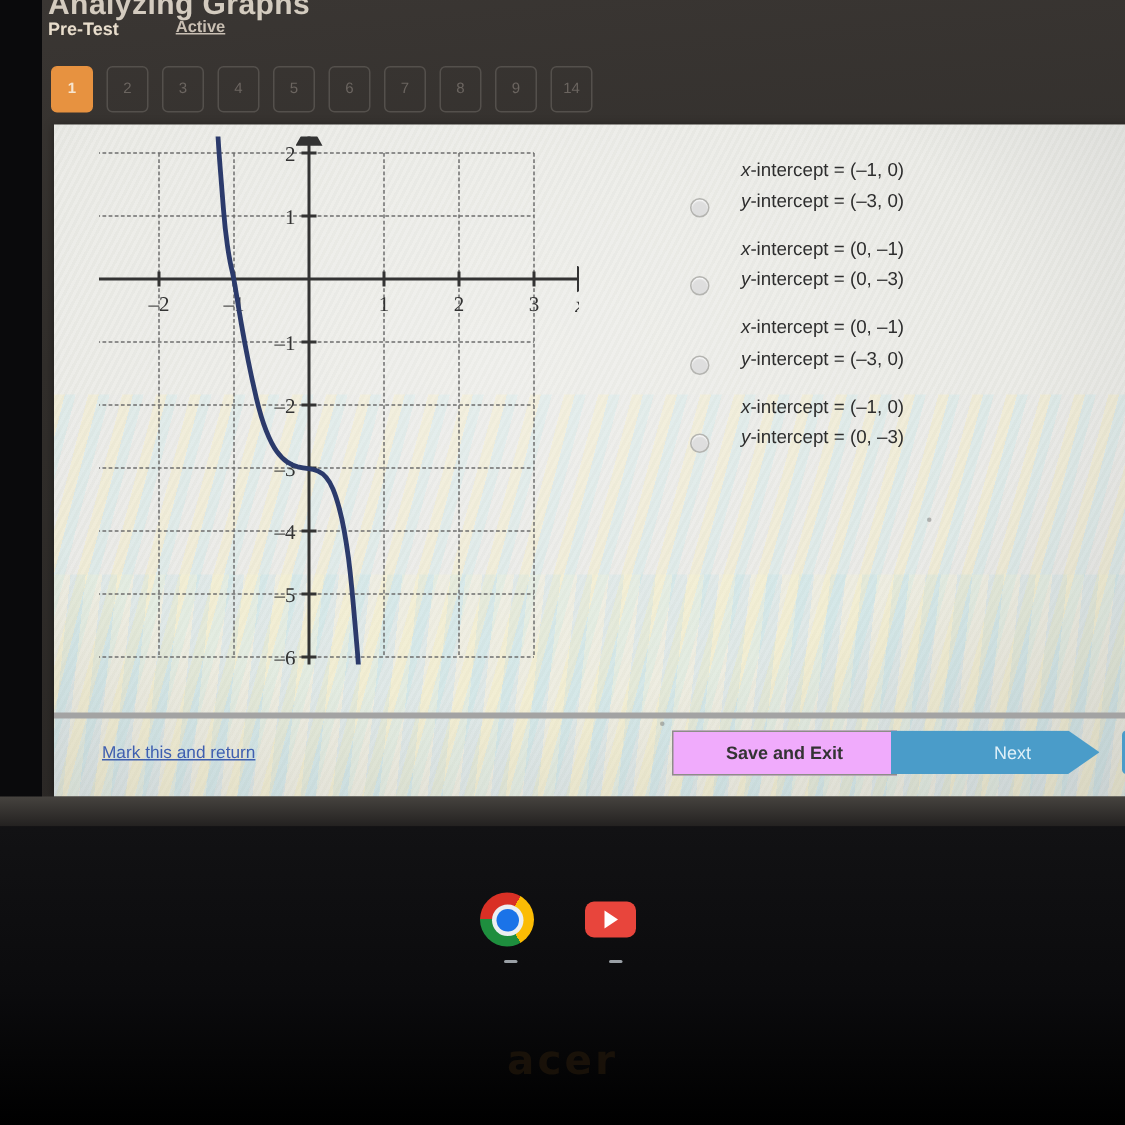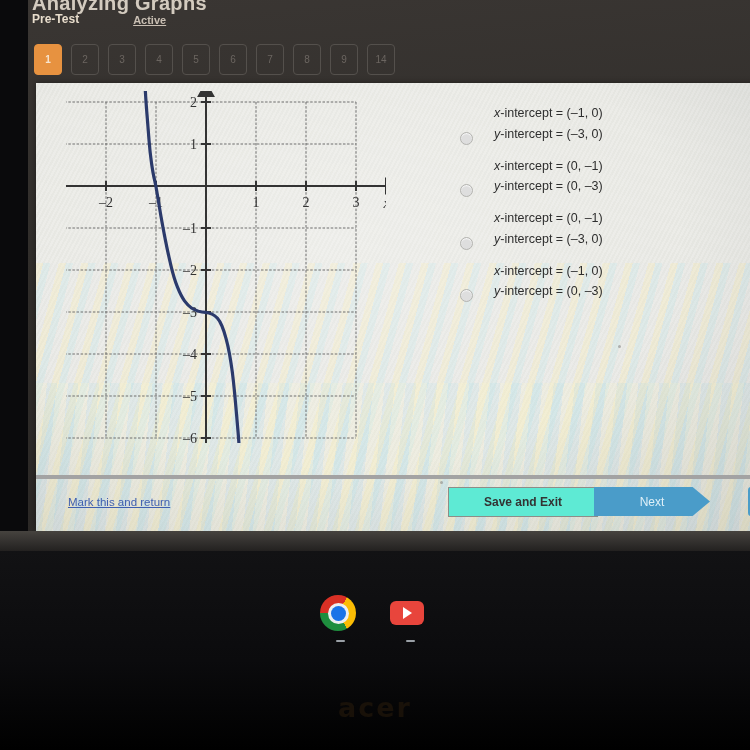--- a/index.html
+++ b/index.html
@@ -26,21 +26,21 @@
   
   .course-title{
     position:absolute;left:4px;top:-8px;
     font-size:20px;font-weight:bold;color:#efe6d8;
     letter-spacing:.3px;
     opacity:.85;
     white-space:nowrap;
   }
   .status-row{
     position:absolute;left:4px;top:12px;
-    display:flex;align-items:flex-end;gap:54px;
+    display:flex;align-items:flex-start;gap:38px;
     white-space:nowrap;
   }
   .status-pretest{font-size:12px;font-weight:bold;color:#e8ddcc;}
   .status-active{font-size:11px;font-weight:bold;color:#c9bfb3;text-decoration:underline;}
 
   .pager{
     position:absolute;left:6px;top:44px;
     display:flex;align-items:center;gap:9px;
   }
   .pg{
@@ -125,31 +125,32 @@
     z-index:4;
   }
   .mark-link{
     position:absolute;left:32px;top:17px;
     font-size:11.5px;color:#3f5fb0;text-decoration:underline;
     white-space:nowrap;
   }
   .btn-save{
     position:absolute;left:412px;top:8px;
     width:148px;height:28px;
-    border:1px solid #8d8d88;background:#5eead4;
+    border:1px solid #8d8d88;background:#f0abfc;
     display:flex;align-items:center;justify-content:center;
     font-size:12px;font-weight:bold;color:#333;
   }
   .btn-next{
     position:absolute;left:558px;top:8px;
     width:116px;height:29px;
     background:#4a9cc9;
     display:flex;align-items:center;justify-content:center;
     font-size:12px;color:#dff0f8;
     clip-path:polygon(0 0,85% 0,100% 50%,85% 100%,0 100%);
+    padding-left:23px;
   }
   .btn-submit{
     position:absolute;left:712px;top:8px;
     width:70px;height:29px;
     background:#4a9cc9;border-radius:3px;
     display:flex;align-items:center;justify-content:center;
     font-size:12px;color:#dff0f8;
     overflow:hidden;
   }
   .spec{

